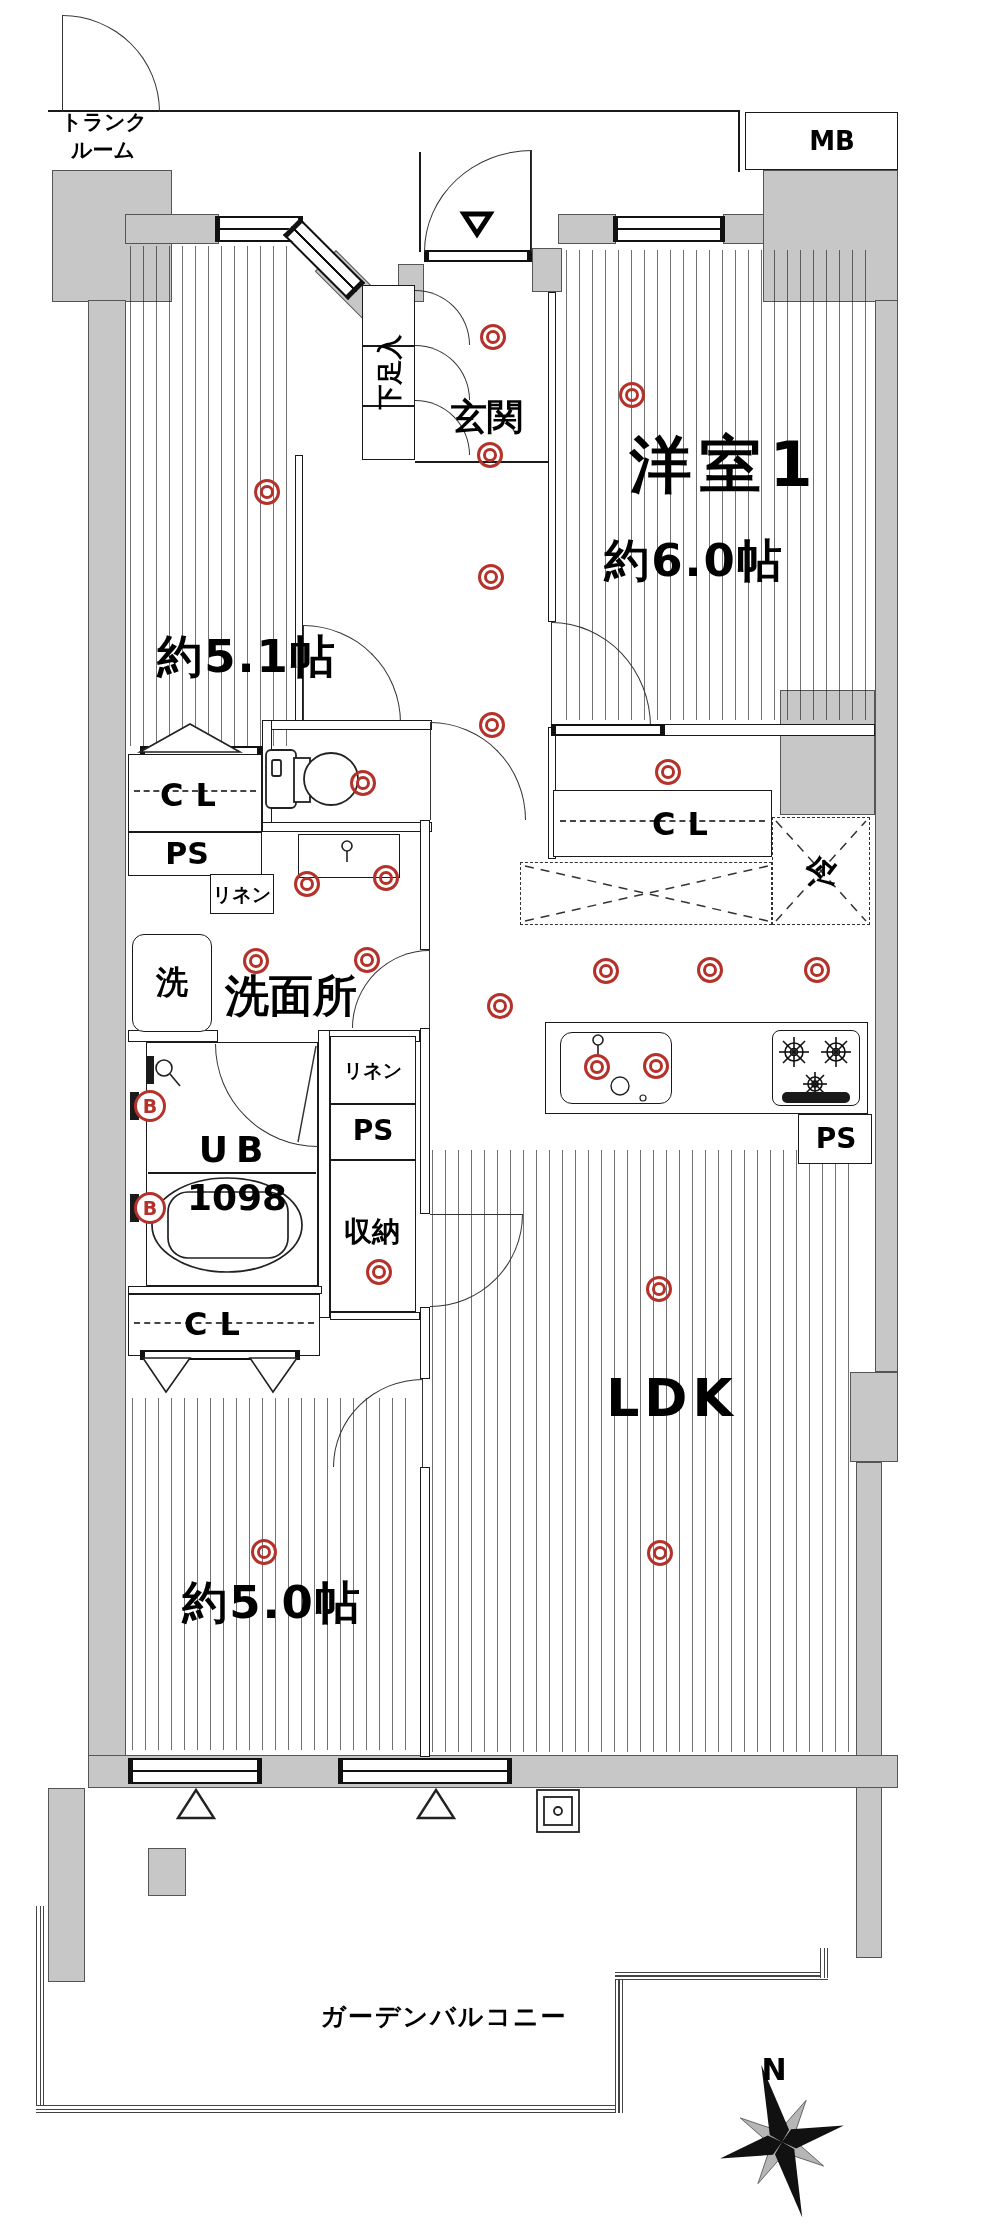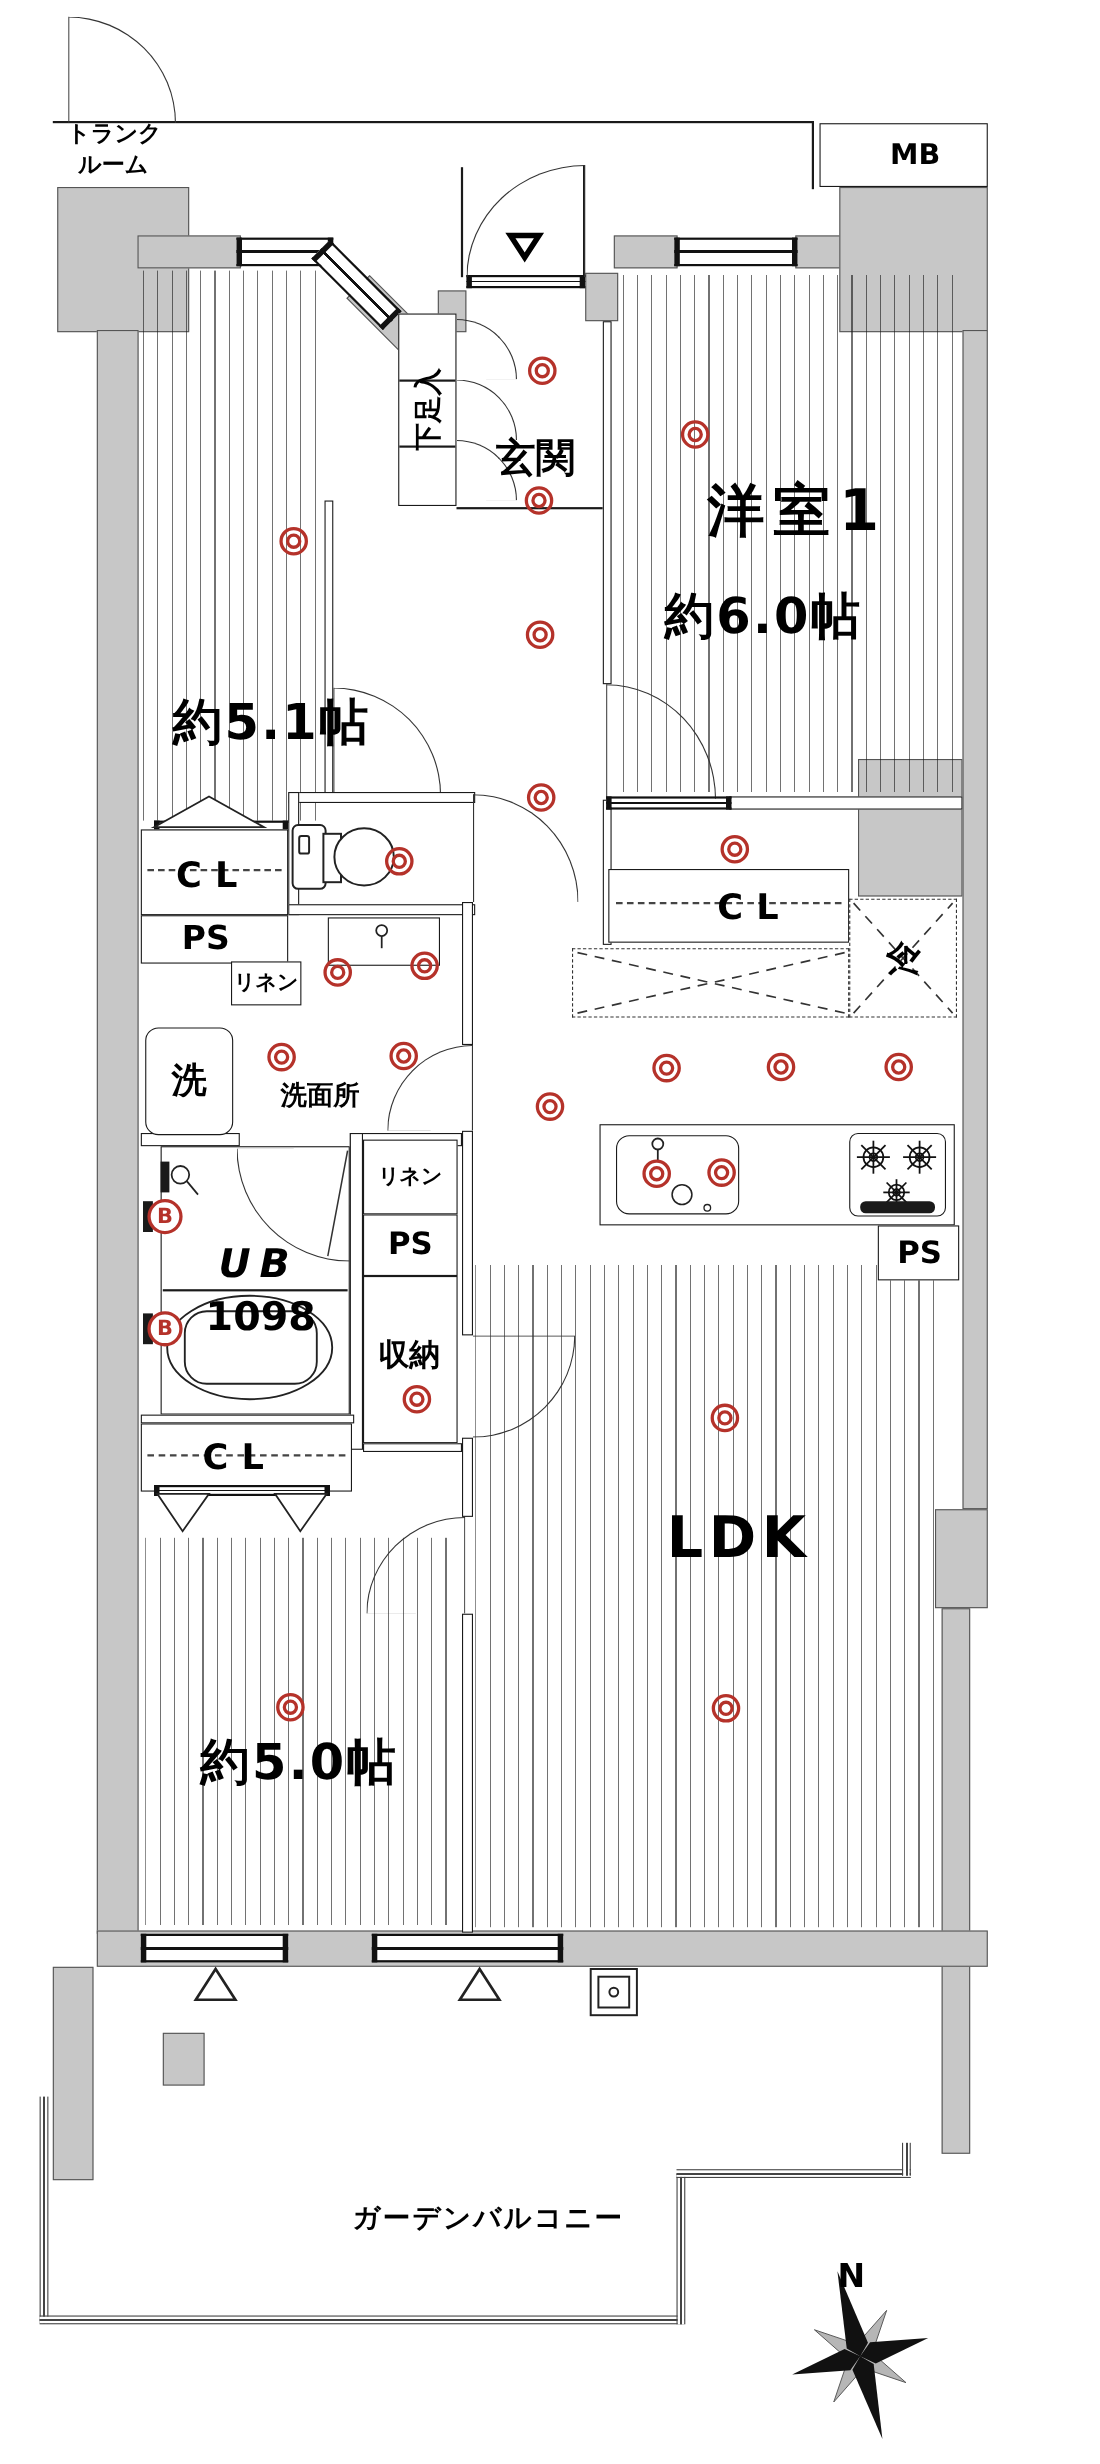--- a/index.html
+++ b/index.html
@@ -234,31 +234,31 @@
       <polygon points="0,78 10,10 0,0 -10,10" fill="#111"></polygon>
       <polygon points="64,0 12,10 0,0 12,-10" fill="#111"></polygon>
       <polygon points="-64,0 -12,10 0,0 -12,-10" fill="#111"></polygon>
     </g>
   </svg>
 
   <div class="label" style="left:104px;top:122px;font-size:21px;">トランク</div>
   <div class="label" style="left:103px;top:150px;font-size:21px;">ルーム</div>
   <div class="label" style="left:832px;top:141px;font-size:26px;">MB</div>
 
-  <div class="label" style="left:725px;top:465px;font-size:52px;letter-spacing:8px;">洋室1</div>
+  <div class="label" style="left:725px;top:465px;font-size:62px;letter-spacing:8px;">洋室1</div>
   <div class="label" style="left:694px;top:560px;font-size:45px;letter-spacing:2px;">約6.0帖</div>
   <div class="label" style="left:247px;top:656px;font-size:45px;letter-spacing:2px;">約5.1帖</div>
   <div class="label" style="left:272px;top:1602px;font-size:45px;letter-spacing:2px;">約5.0帖</div>
   <div class="label" style="left:672px;top:1398px;font-size:52px;letter-spacing:5px;">LDK</div>
 
   <div class="label" style="left:487px;top:417px;font-size:36px;">玄関</div>
   <div class="label rot" style="left:389px;top:372px;font-size:25px;">下足入</div>
-  <div class="label" style="left:291px;top:996px;font-size:24px;">洗面所</div>
+  <div class="label" style="left:291px;top:996px;font-size:44px;">洗面所</div>
   <div class="label" style="left:172px;top:982px;font-size:32px;">洗</div>
-  <div class="label" style="left:235px;top:1150px;font-size:36px;letter-spacing:8px;font-style:italic;">UB</div>
+  <div class="label" style="left:235px;top:1150px;font-size:36px;letter-spacing:8px;">UB</div>
   <div class="label" style="left:237px;top:1198px;font-size:36px;">1098</div>
 
   <div class="label" style="left:194px;top:795px;font-size:32px;letter-spacing:12px;">CL</div>
   <div class="label" style="left:686px;top:824px;font-size:32px;letter-spacing:12px;">CL</div>
   <div class="label" style="left:218px;top:1324px;font-size:32px;letter-spacing:12px;">CL</div>
   <div class="label" style="left:187px;top:854px;font-size:30px;">PS</div>
   <div class="label" style="left:373px;top:1131px;font-size:28px;">PS</div>
   <div class="label" style="left:836px;top:1139px;font-size:28px;">PS</div>
   <div class="label" style="left:242px;top:894px;font-size:19px;">リネン</div>
   <div class="label" style="left:373px;top:1070px;font-size:19px;">リネン</div>

